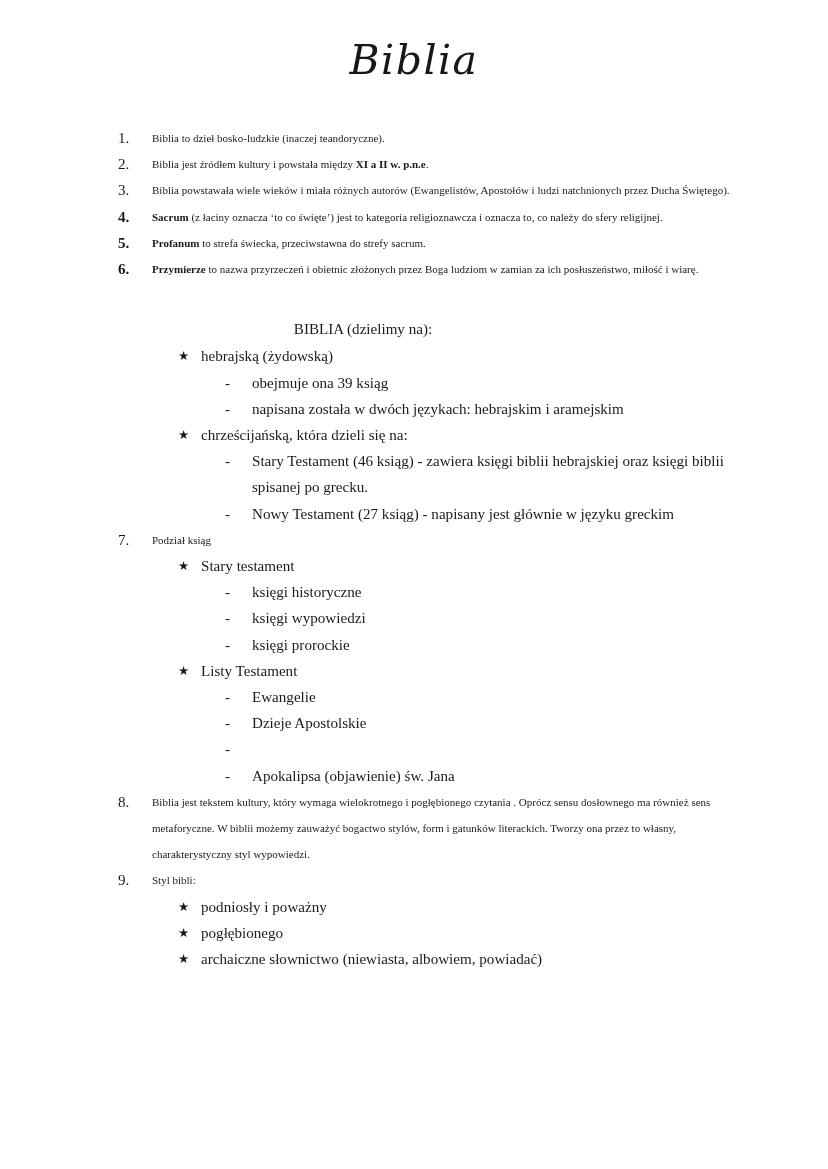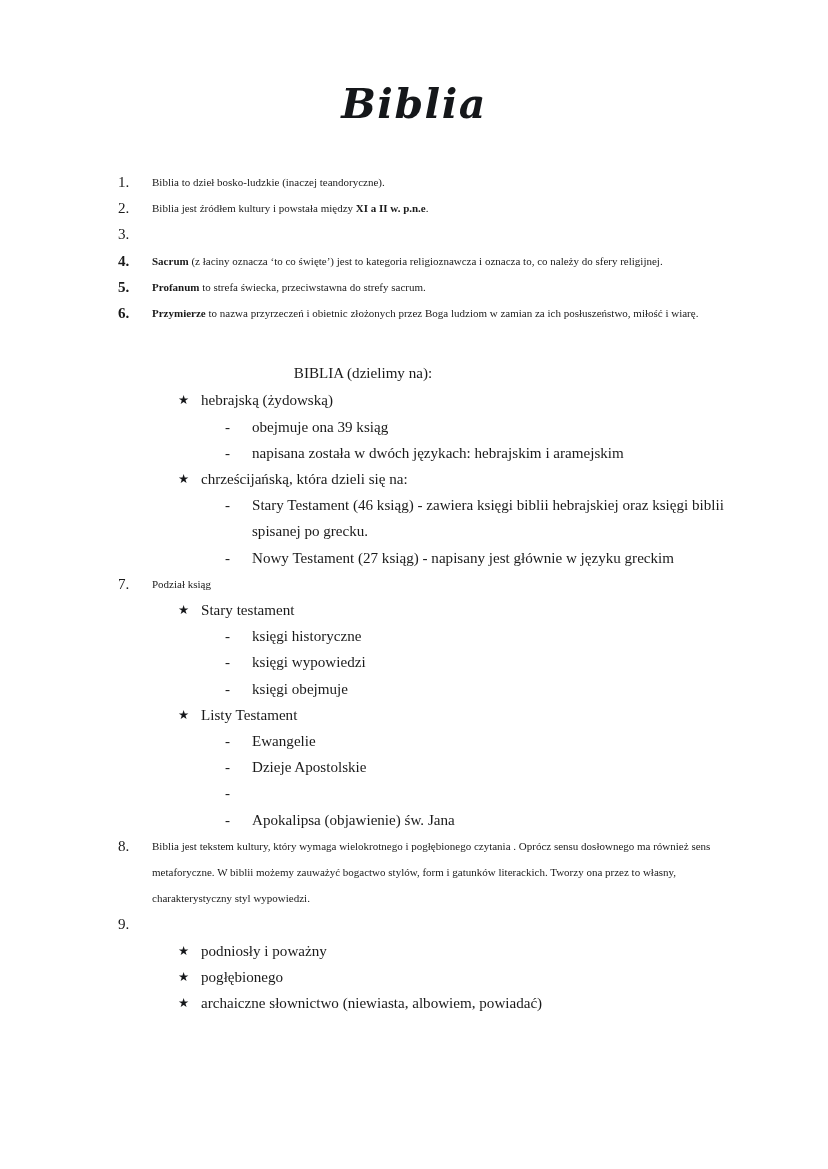--- a/index.html
+++ b/index.html
@@ -21,24 +21,24 @@
     height: 1169px;
     box-sizing: border-box;
     padding: 0;
     position: relative;
   }
 
   
   .title {
     text-align: center;
     margin: 0;
-    padding-top: 84px;
+    padding-top: 40px;
     font-family: "DejaVu Serif", "Liberation Serif", serif;
     font-style: italic;
-    font-weight: 700;
+    font-weight: 400;
     font-size: 41px;
     letter-spacing: 1.5px;
     color: #15171a;
     line-height: 1;
   }
 
   
   .content {
     padding-left: 118px;
     padding-right: 60px;
@@ -136,20 +136,21 @@
       <span class="num-body">Biblia to dzieł bosko-ludzkie (inaczej teandoryczne).</span>
     </div>
 
     <div class="num-item">
       <span class="num-marker">2.</span>
       <span class="num-body"><span>Biblia jest źródłem kultury i powstała między </span><b>XI a II w. p.n.e</b><span>.</span></span>
     </div>
 
     <div class="num-item">
       <span class="num-marker">3.</span>
+      <span class="num-body">Biblia powstawała wiele wieków i miała różnych autorów (Ewangelistów, Apostołów i ludzi natchnionych przez Ducha Świętego).</span>
     </div>
 
     <div class="num-item">
       <span class="num-marker bold">4.</span>
       <span class="num-body"><b>Sacrum</b><span> (z łaciny oznacza ‘to co święte’) jest to kategoria religioznawcza i oznacza to, co należy do sfery religijnej.</span></span>
     </div>
 
     <div class="num-item">
       <span class="num-marker bold">5.</span>
       <span class="num-body"><b>Profanum</b><span> to strefa świecka, przeciwstawna do strefy sacrum.</span></span>
@@ -206,21 +207,21 @@
       <div class="dash-item">
         <span class="dash-marker">-</span>
         <span class="dash-body">księgi historyczne</span>
       </div>
       <div class="dash-item">
         <span class="dash-marker">-</span>
         <span class="dash-body">księgi wypowiedzi</span>
       </div>
       <div class="dash-item">
         <span class="dash-marker">-</span>
-        <span class="dash-body">księgi obejmuje</span>
+        <span class="dash-body">księgi prorockie</span>
       </div>
 
       <div class="star-item">
         <span class="star-marker">★</span>
         <span class="star-body">Listy Testament</span>
       </div>
       <div class="dash-item">
         <span class="dash-marker">-</span>
         <span class="dash-body">Ewangelie</span>
       </div>
@@ -238,20 +239,21 @@
 
     </div>
 
     <div class="num-item">
       <span class="num-marker">8.</span>
       <span class="num-body">Biblia jest tekstem kultury, który wymaga wielokrotnego i pogłębionego czytania . Oprócz sensu dosłownego ma również sens metaforyczne. W biblii możemy zauważyć bogactwo stylów, form i gatunków literackich. Tworzy ona przez to własny, charakterystyczny styl wypowiedzi.</span>
     </div>
 
     <div class="num-item">
       <span class="num-marker">9.</span>
+      <span class="num-body">Styl bibli:</span>
     </div>
 
     <div class="sub-block">
       <div class="star-item">
         <span class="star-marker">★</span>
         <span class="star-body">podniosły i poważny</span>
       </div>
       <div class="star-item">
         <span class="star-marker">★</span>
         <span class="star-body">pogłębionego</span>

